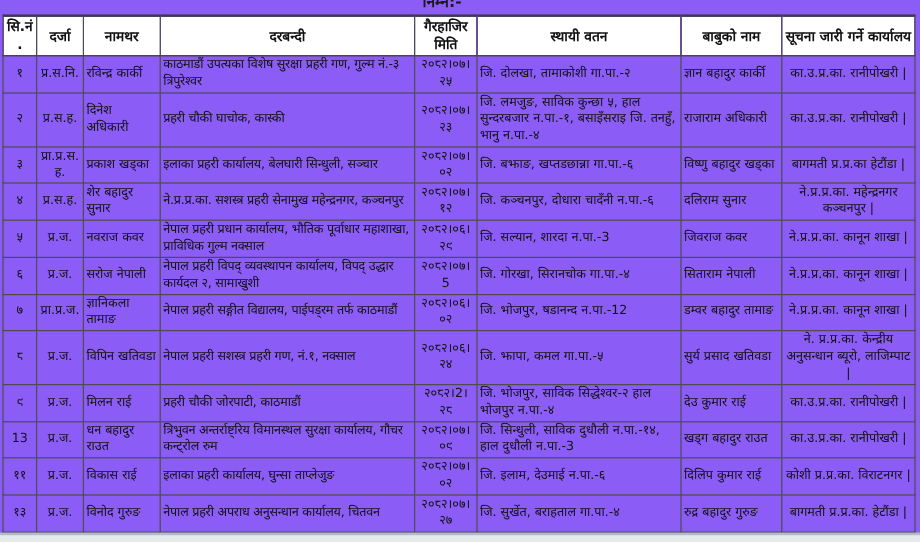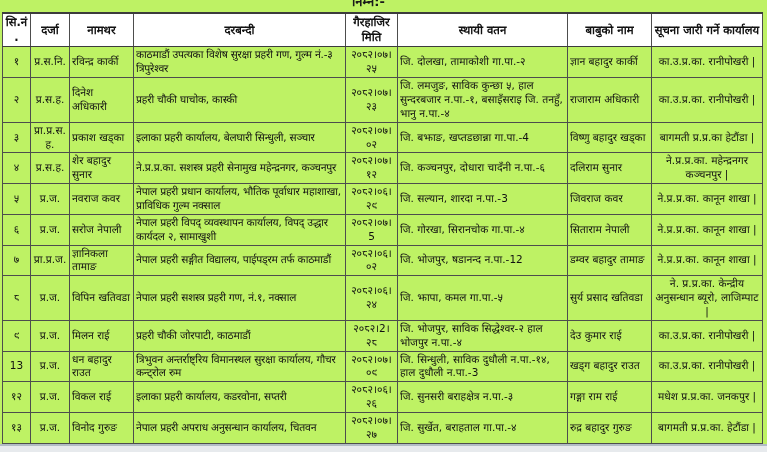--- a/index.html
+++ b/index.html
@@ -5,21 +5,21 @@
   html,body { margin:0; padding:0; }
   body {
     width:767px; height:452px;
     background:#f2f3f4;
     font-family:"DejaVu Sans","Liberation Sans",sans-serif;
     -webkit-font-smoothing:antialiased;
   }
   .page {
     position:relative;
     width:767px; height:452px;
-    background:#bef264;
+    background:#8b5cf6;
     overflow:hidden;
     color:#141414;
   }
   .top-note {
     position:absolute;
     top:-8px; left:352px;
     font-weight:bold;
     font-size:13px;
     color:#1a1a1a;
   }
@@ -111,21 +111,21 @@
           <td class="c5">जि. लमजुङ, साविक कुन्छा ५, हाल सुन्दरबजार न.पा.-१, बसाइँसराइ जि. तनहुँ, भानु न.पा.-४</td>
           <td class="c6">राजाराम अधिकारी</td>
           <td class="c7">का.उ.प्र.का. रानीपोखरी |</td>
         </tr>
         <tr>
           <td class="c0">३</td>
           <td class="c1">प्रा.प्र.स.ह.</td>
           <td class="c2">प्रकाश खड्का</td>
           <td class="c3">इलाका प्रहरी कार्यालय, बेलघारी सिन्धुली, सञ्चार</td>
           <td class="c4">२०८२।०७।०२</td>
-          <td class="c5">जि. बझाङ, खप्तडछान्ना गा.पा.-4</td>
+          <td class="c5">जि. बझाङ, खप्तडछान्ना गा.पा.-६</td>
           <td class="c6">विष्णु बहादुर खड्का</td>
           <td class="c7">बागमती प्र.प्र.का हेटौंडा |</td>
         </tr>
         <tr>
           <td class="c0">४</td>
           <td class="c1">प्र.स.ह.</td>
           <td class="c2">शेर बहादुर सुनार</td>
           <td class="c3">ने.प्र.प्र.का.  सशस्त्र प्रहरी सेनामुख महेन्द्रनगर, कञ्चनपुर</td>
           <td class="c4">२०८२।०७।१२</td>
           <td class="c5">जि. कञ्चनपुर, दोधारा चादँनी न.पा.-६</td>
@@ -186,28 +186,28 @@
           <td class="c0">13</td>
           <td class="c1">प्र.ज.</td>
           <td class="c2">धन बहादुर राउत</td>
           <td class="c3">त्रिभुवन अन्तर्राष्ट्रिय विमानस्थल सुरक्षा कार्यालय, गौचर कन्ट्रोल रुम</td>
           <td class="c4">२०८२।०७।०९</td>
           <td class="c5">जि. सिन्धुली, साविक दुधौली न.पा.-१४, हाल दुधौली न.पा.-3</td>
           <td class="c6">खड्ग बहादुर राउत</td>
           <td class="c7">का.उ.प्र.का. रानीपोखरी |</td>
         </tr>
         <tr>
-          <td class="c0">१२</td>
-          <td class="c1">प्र.ज.</td>
-          <td class="c2">विकल राई</td>
-          <td class="c3">इलाका प्रहरी कार्यालय, कडरवोना, सप्तरी</td>
-          <td class="c4">२०८२।०६।२६</td>
-          <td class="c5">जि. सुनसरी बराहक्षेत्र न.पा.-३</td>
-          <td class="c6">गङ्गा राम राई</td>
-          <td class="c7">मधेश प्र.प्र.का. जनकपुर |</td>
+          <td class="c0">११</td>
+          <td class="c1">प्र.ज.</td>
+          <td class="c2">विकास राई</td>
+          <td class="c3">इलाका प्रहरी कार्यालय, घुन्सा ताप्लेजुङ</td>
+          <td class="c4">२०८२।०७।०२</td>
+          <td class="c5">जि. इलाम, देउमाई न.पा.-६</td>
+          <td class="c6">दिलिप कुमार राई</td>
+          <td class="c7">कोशी प्र.प्र.का. विराटनगर |</td>
         </tr>
         <tr>
           <td class="c0">१३</td>
           <td class="c1">प्र.ज.</td>
           <td class="c2">विनोद गुरुङ</td>
           <td class="c3">नेपाल प्रहरी अपराध अनुसन्धान कार्यालय, चितवन</td>
           <td class="c4">२०८२।०७।२७</td>
           <td class="c5">जि. सुर्खेत, बराहताल गा.पा.-४</td>
           <td class="c6">रुद्र बहादुर गुरुङ</td>
           <td class="c7">बागमती प्र.प्र.का. हेटौंडा |</td>

